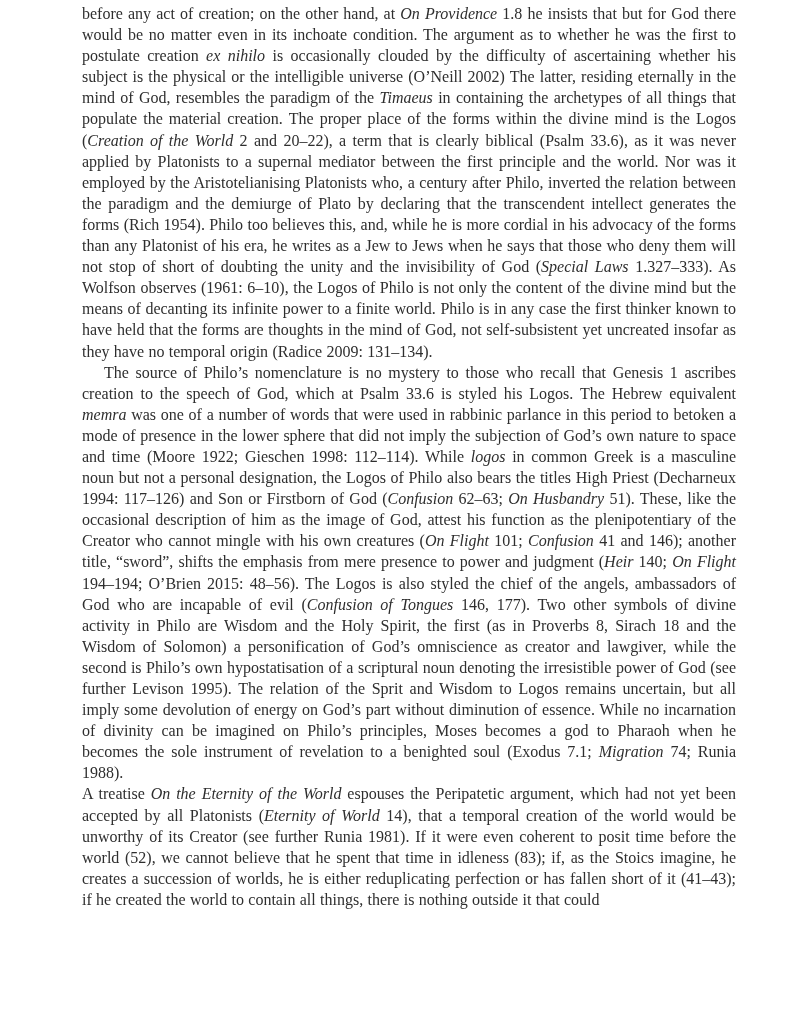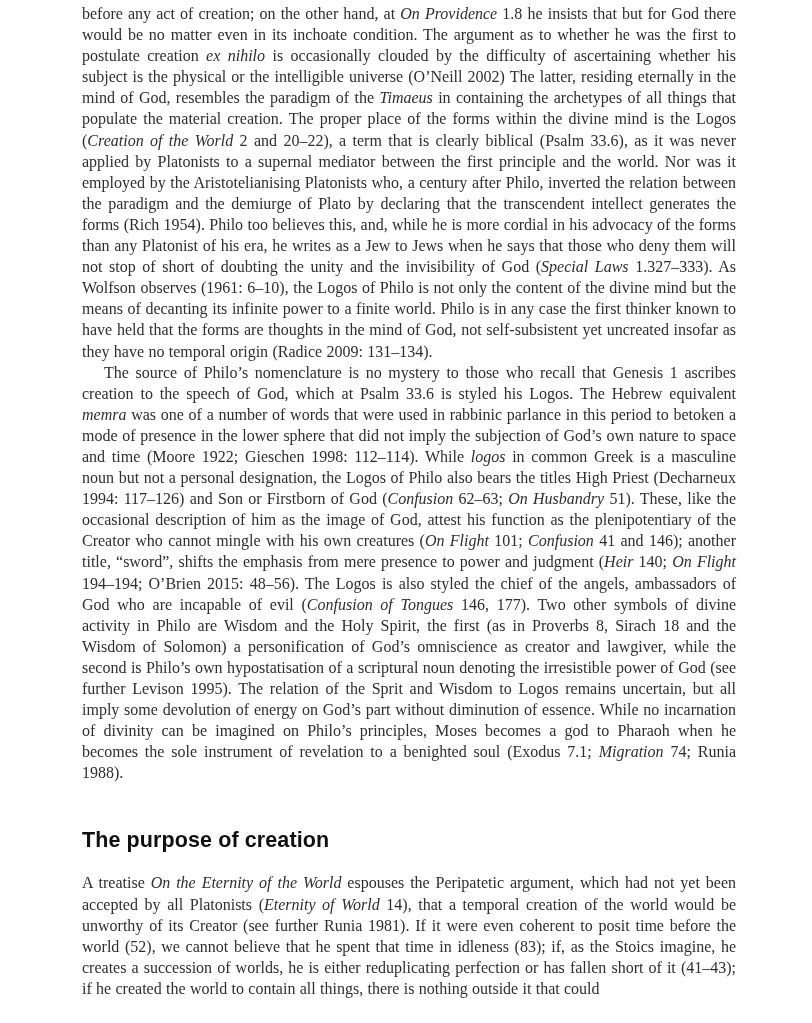--- a/index.html
+++ b/index.html
@@ -43,16 +43,15 @@
     letter-spacing: 0.1px;
   }
 </style>
 </head>
 <body>
 
 <div class="page">
   <div class="flow">
       <p><span>before any act of creation; on the other hand, at </span><em>On Providence</em><span> 1.8 he insists that but for God there would be no matter even in its inchoate condition. The argument as to whether he was the first to postulate creation </span><em>ex nihilo</em><span> is occasionally clouded by the difficulty of ascertaining whether his subject is the physical or the intelligible universe (O’Neill 2002) The latter, residing eternally in the mind of God, resembles the paradigm of the </span><em>Timaeus</em><span> in containing the archetypes of all things that populate the material creation. The proper place of the forms within the divine mind is the Logos (</span><em>Creation of the World</em><span> 2 and 20–22), a term that is clearly biblical (Psalm 33.6), as it was never applied by Platonists to a supernal mediator between the first principle and the world. Nor was it employed by the Aristotelianising Platonists who, a century after Philo, inverted the relation between the paradigm and the demiurge of Plato by declaring that the transcendent intellect generates the forms (Rich 1954). Philo too believes this, and, while he is more cordial in his advocacy of the forms than any Platonist of his era, he writes as a Jew to Jews when he says that those who deny them will not stop of short of doubting the unity and the invisibility of God (</span><em>Special Laws</em><span> 1.327–333). As Wolfson observes (1961: 6–10), the Logos of Philo is not only the content of the divine mind but the means of decanting its infinite power to a finite world. Philo is in any case the first thinker known to have held that the forms are thoughts in the mind of God, not self-subsistent yet uncreated insofar as they have no temporal origin (Radice 2009: 131–134).</span></p>
       <p class="indent"><span>The source of Philo’s nomenclature is no mystery to those who recall that Genesis 1 ascribes creation to the speech of God, which at Psalm 33.6 is styled his Logos. The Hebrew equivalent </span><em>memra</em><span> was one of a number of words that were used in rabbinic parlance in this period to betoken a mode of presence in the lower sphere that did not imply the subjection of God’s own nature to space and time (Moore 1922; Gieschen 1998: 112–114). While </span><em>logos</em><span> in common Greek is a masculine noun but not a personal designation, the Logos of Philo also bears the titles High Priest (Decharneux 1994: 117–126) and Son or Firstborn of God (</span><em>Confusion</em><span> 62–63; </span><em>On Husbandry</em><span> 51). These, like the occasional description of him as the image of God, attest his function as the plenipotentiary of the Creator who cannot mingle with his own creatures (</span><em>On Flight</em><span> 101; </span><em>Confusion</em><span> 41 and 146); another title, “sword”, shifts the emphasis from mere presence to power and judgment (</span><em>Heir</em><span> 140; </span><em>On Flight</em><span> 194–194; O’Brien 2015: 48–56). The Logos is also styled the chief of the angels, ambassadors of God who are incapable of evil (</span><em>Confusion of Tongues</em><span> 146, 177). Two other symbols of divine activity in Philo are Wisdom and the Holy Spirit, the first (as in Proverbs 8, Sirach 18 and the Wisdom of Solomon) a personification of God’s omniscience as creator and lawgiver, while the second is Philo’s own hypostatisation of a scriptural noun denoting the irresistible power of God (see further Levison 1995). The relation of the Sprit and Wisdom to Logos remains uncertain, but all imply some devolution of energy on God’s part without diminution of essence. While no incarnation of divinity can be imagined on Philo’s principles, Moses becomes a god to Pharaoh when he becomes the sole instrument of revelation to a benighted soul (Exodus 7.1; </span><em>Migration</em><span> 74; Runia 1988).</span></p>
-      <h2>The purpose of creation</h2>
       <p><span>A treatise </span><em>On the Eternity of the World</em><span> espouses the Peripatetic argument, which had not yet been accepted by all Platonists (</span><em>Eternity of World</em><span> 14), that a temporal creation of the world would be unworthy of its Creator (see further Runia 1981). If it were even coherent to posit time before the world (52), we cannot believe that he spent that time in idleness (83); if, as the Stoics imagine, he creates a succession of worlds, he is either reduplicating perfection or has fallen short of it (41–43); if he created the world to contain all things, there is nothing outside it that could</span></p>
     </div>
 </div>
 
 </body></html>

